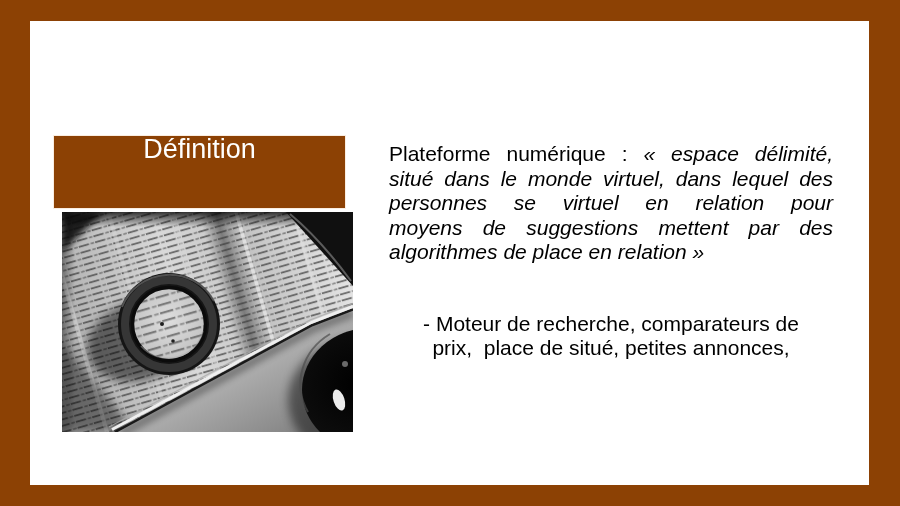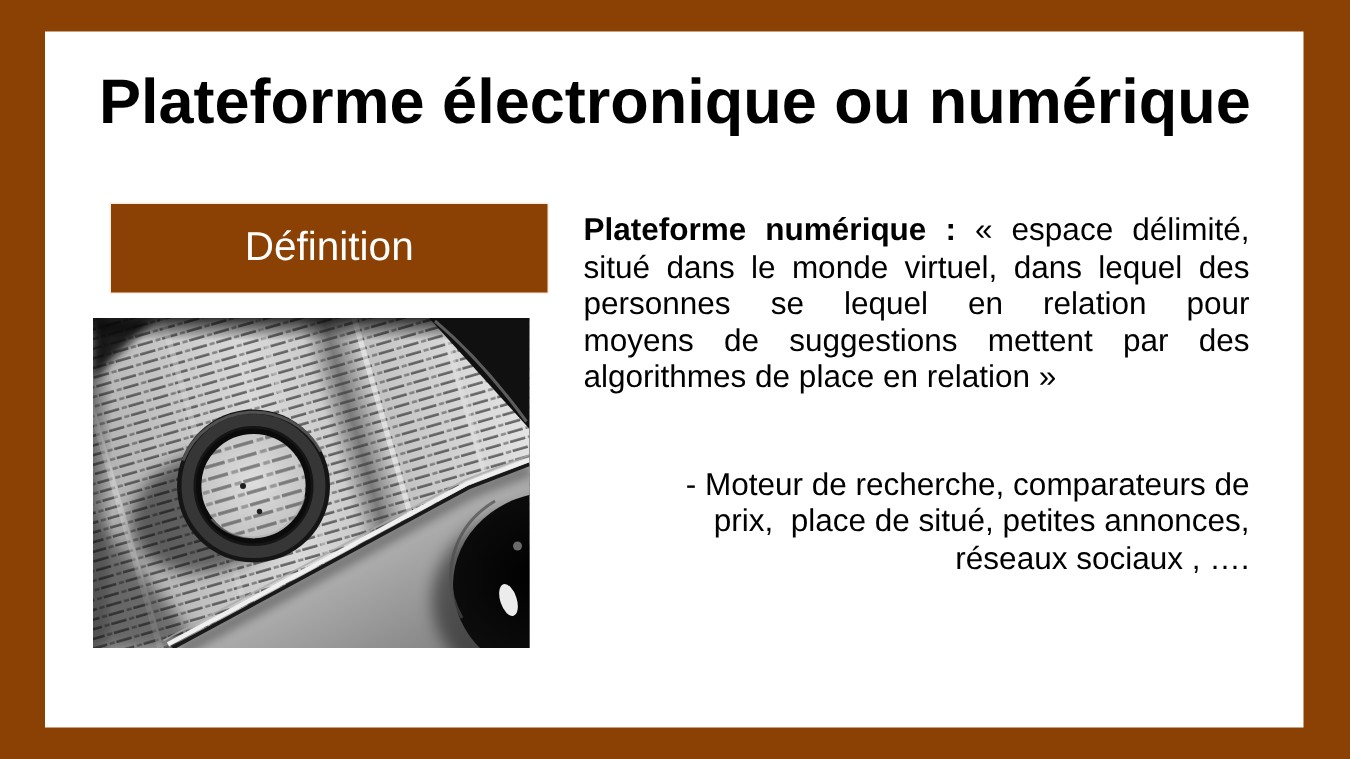--- a/index.html
+++ b/index.html
@@ -22,26 +22,25 @@
     left: 36px; top: 23px;
     font-size: 42px;
     line-height: 1.15;
     color: #000000;
     white-space: nowrap;
     letter-spacing: 0px;
   }
 
   .def-badge {
     position: absolute;
-    left: 44px; top: 115px;
-    width: 291px; height: 59px;
+    left: 24px; top: 115px;
+    width: 291px; height: 72px;
     background: #8C4104;
     box-shadow: 0 0 0 1px rgba(245, 222, 200, 0.55);
     display: flex;
-    align-items: center;
     justify-content: center;
   }
   .def-badge .label {
     color: #FFFFFF;
     font-size: 27px;
     line-height: 1;
     padding-bottom: 2px;
   }
 
   .photo {
@@ -62,39 +61,38 @@
   }
   .quote-par .qline {
     line-height: 24.5px;
     text-align: justify;
     text-align-last: justify;
     white-space: nowrap;
   }
   .quote-par .qline.last {
     text-align-last: left;
   }
-  .quote-par .ital { }
-  .quote-par .lead { font-style: normal; font-weight: bold; }
+  .quote-par .ital { font-style: italic; }
+  .quote-par .lead { font-style: normal; }
 
   .list-par {
     margin-top: 47px;
   }
   .list-par .lline {
     line-height: 24.5px;
-    text-align: right;
+    text-align: center;
     white-space: pre;
   }
 </style>
 </head>
 <body>
 
 <div class="frame">
   <div class="slide">
 
-    <h1 class="page-title">Plateforme électronique ou numérique</h1>
 
     <div class="def-badge">
       <span class="label">Définition</span>
     </div>
 
     <figure class="photo">
       <svg viewBox="0 0 291 220" preserveAspectRatio="none" aria-hidden="true">
         <defs>
           <linearGradient id="pageGrad" x1="0" y1="0" x2="1" y2="0">
             <stop offset="0" stop-color="#8f8f8f"></stop>
@@ -192,26 +190,25 @@
         <circle cx="111" cy="129" r="1.8" fill="#1e1e1e"></circle>
         <circle cx="107" cy="112" r="36.5" stroke="#0b0b0b" stroke-width="3.5" fill="none"></circle>
         <path d="M79,134 A36,36 0 0 0 141,119" stroke="#a8a8a8" stroke-width="1.5" fill="none" opacity="0.5"></path>
       </svg>
     </figure>
 
     <div class="text-col">
       <div class="quote-par">
         <div class="qline"><span class="lead">Plateforme numérique : </span><span class="ital">« espace délimité,</span></div>
         <div class="qline ital">situé dans le monde virtuel, dans lequel des</div>
-        <div class="qline ital">personnes se lequel en relation pour</div>
+        <div class="qline ital">personnes se virtuel en relation pour</div>
         <div class="qline ital">moyens de suggestions mettent par des</div>
         <div class="qline ital last">algorithmes de place en relation »</div>
       </div>
 
       <div class="list-par">
         <div class="lline">- Moteur de recherche, comparateurs de</div>
         <div class="lline">prix,  place de situé, petites annonces,</div>
-        <div class="lline">réseaux sociaux , ….</div>
       </div>
     </div>
 
   </div>
 </div>
 
 </body></html>

